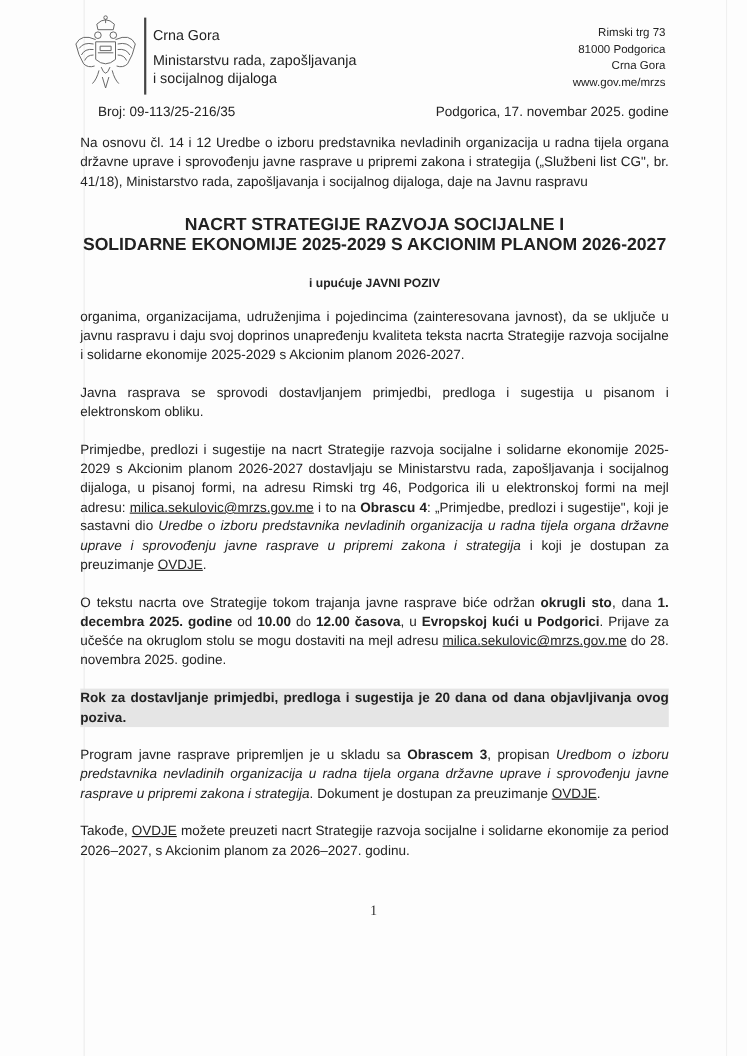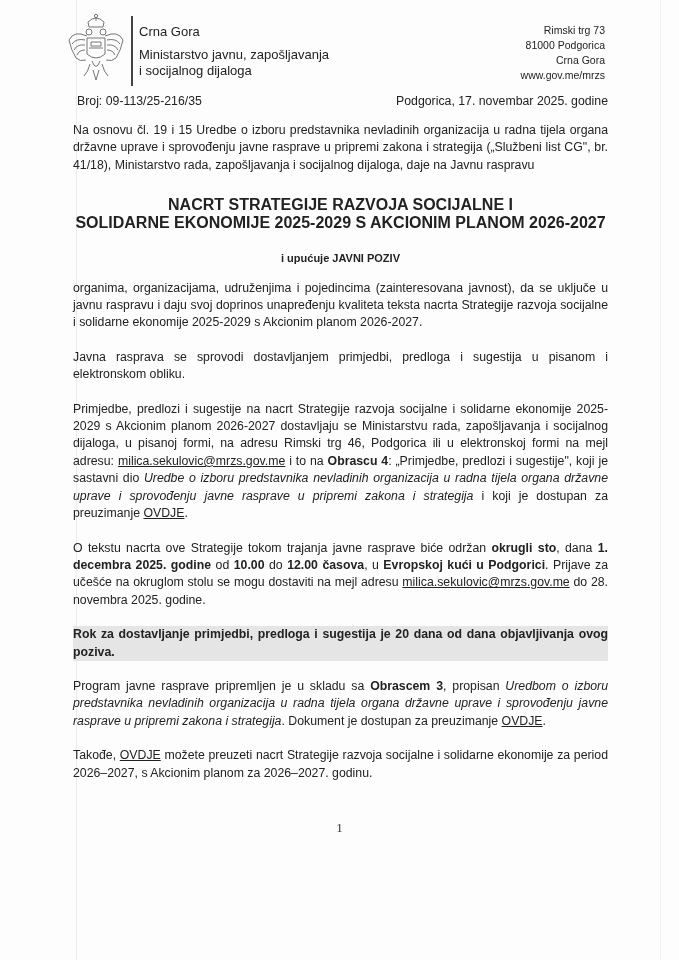--- a/index.html
+++ b/index.html
@@ -12,21 +12,21 @@
   .header { position: absolute; left: 0; top: 0; width: 679px; height: 110px; }
   .coat { position: absolute; left: 66px; top: 12px; width: 60px; height: 72px; }
   .vbar { position: absolute; left: 131px; top: 16px; width: 2px; height: 70px; background: #444; }
   .org { position: absolute; left: 139px; top: 24px; font-size: 13px; line-height: 16px; color: #222; }
   .org .country { display: block; margin-bottom: 7px; }
   .org .ministry { display: block; }
   .contact { position: absolute; right: 74px; top: 23px; text-align: right; font-size: 10.5px; line-height: 15px; color: #222; }
   .contact span { display: block; }
 
   .refline { position: absolute; left: 73px; top: 94px; width: 535px; font-size: 12.3px; color: #222; }
-  .refline .num { position: absolute; left: 4px; top: 0; }
+  .refline .num { position: absolute; left: 16px; top: 0; }
   .refline .date { position: absolute; right: 0; top: 0; white-space: nowrap; }
 
   .body { position: absolute; left: 73px; top: 122px; width: 535px; font-size: 12.3px; line-height: 17.4px; color: #222; }
   .body p { margin: 0; text-align: justify; }
   .title { text-align: center; font-weight: bold; font-size: 16px; line-height: 18px; margin-top: 22px; }
   .subtitle { text-align: center; font-weight: bold; font-size: 11px; margin-top: 18px; }
   .gap1 { margin-top: 12px !important; }
   .gap2 { margin-top: 17px !important; }
   .link { text-decoration: underline; color: #222; cursor: pointer; }
   .hlblock { background: #e5e5e5; font-weight: bold; }
@@ -70,38 +70,38 @@
 
         <path d="M26 49 Q30 60 34 49"></path>
         <path d="M24 52 Q22 60 18 64"></path>
         <path d="M36 52 Q38 60 42 64"></path>
         <path d="M27 58 L30 68 L33 58"></path>
       </g>
     </svg>
     <div class="vbar"></div>
     <div class="org">
       <span class="country">Crna Gora</span>
-      <span class="ministry">Ministarstvo javnu, zapošljavanja</span>
+      <span class="ministry">Ministarstvu rada, zapošljavanja</span>
       <span class="ministry">i socijalnog dijaloga</span>
     </div>
     <div class="contact">
       <span>Rimski trg 73</span>
       <span>81000 Podgorica</span>
       <span>Crna Gora</span>
       <span>www.gov.me/mrzs</span>
     </div>
   </div>
 
   <div class="refline">
     <span class="num">Broj: 09-113/25-216/35</span>
     <span class="date">Podgorica, 17. novembar 2025. godine</span>
   </div>
 
   <div class="body">
-    <p>Na osnovu čl. 19 i 15 Uredbe o izboru predstavnika nevladinih organizacija u radna tijela organa državne uprave i sprovođenju javne rasprave u pripremi zakona i strategija („Službeni list CG", br. 41/18), Ministarstvo rada, zapošljavanja i socijalnog dijaloga, daje na Javnu raspravu</p>
+    <p>Na osnovu čl. 14 i 12 Uredbe o izboru predstavnika nevladinih organizacija u radna tijela organa državne uprave i sprovođenju javne rasprave u pripremi zakona i strategija („Službeni list CG", br. 41/18), Ministarstvo rada, zapošljavanja i socijalnog dijaloga, daje na Javnu raspravu</p>
 
     <div class="title">
       <div>NACRT STRATEGIJE RAZVOJA SOCIJALNE I</div>
       <div>SOLIDARNE EKONOMIJE 2025-2029 S AKCIONIM PLANOM 2026-2027</div>
     </div>
 
     <div class="subtitle">i upućuje JAVNI POZIV</div>
 
     <p class="gap1">organima, organizacijama, udruženjima i pojedincima (zainteresovana javnost), da se uključe u javnu raspravu i daju svoj doprinos unapređenju kvaliteta teksta nacrta Strategije razvoja socijalne i solidarne ekonomije 2025-2029 s Akcionim planom 2026-2027.</p>
 

